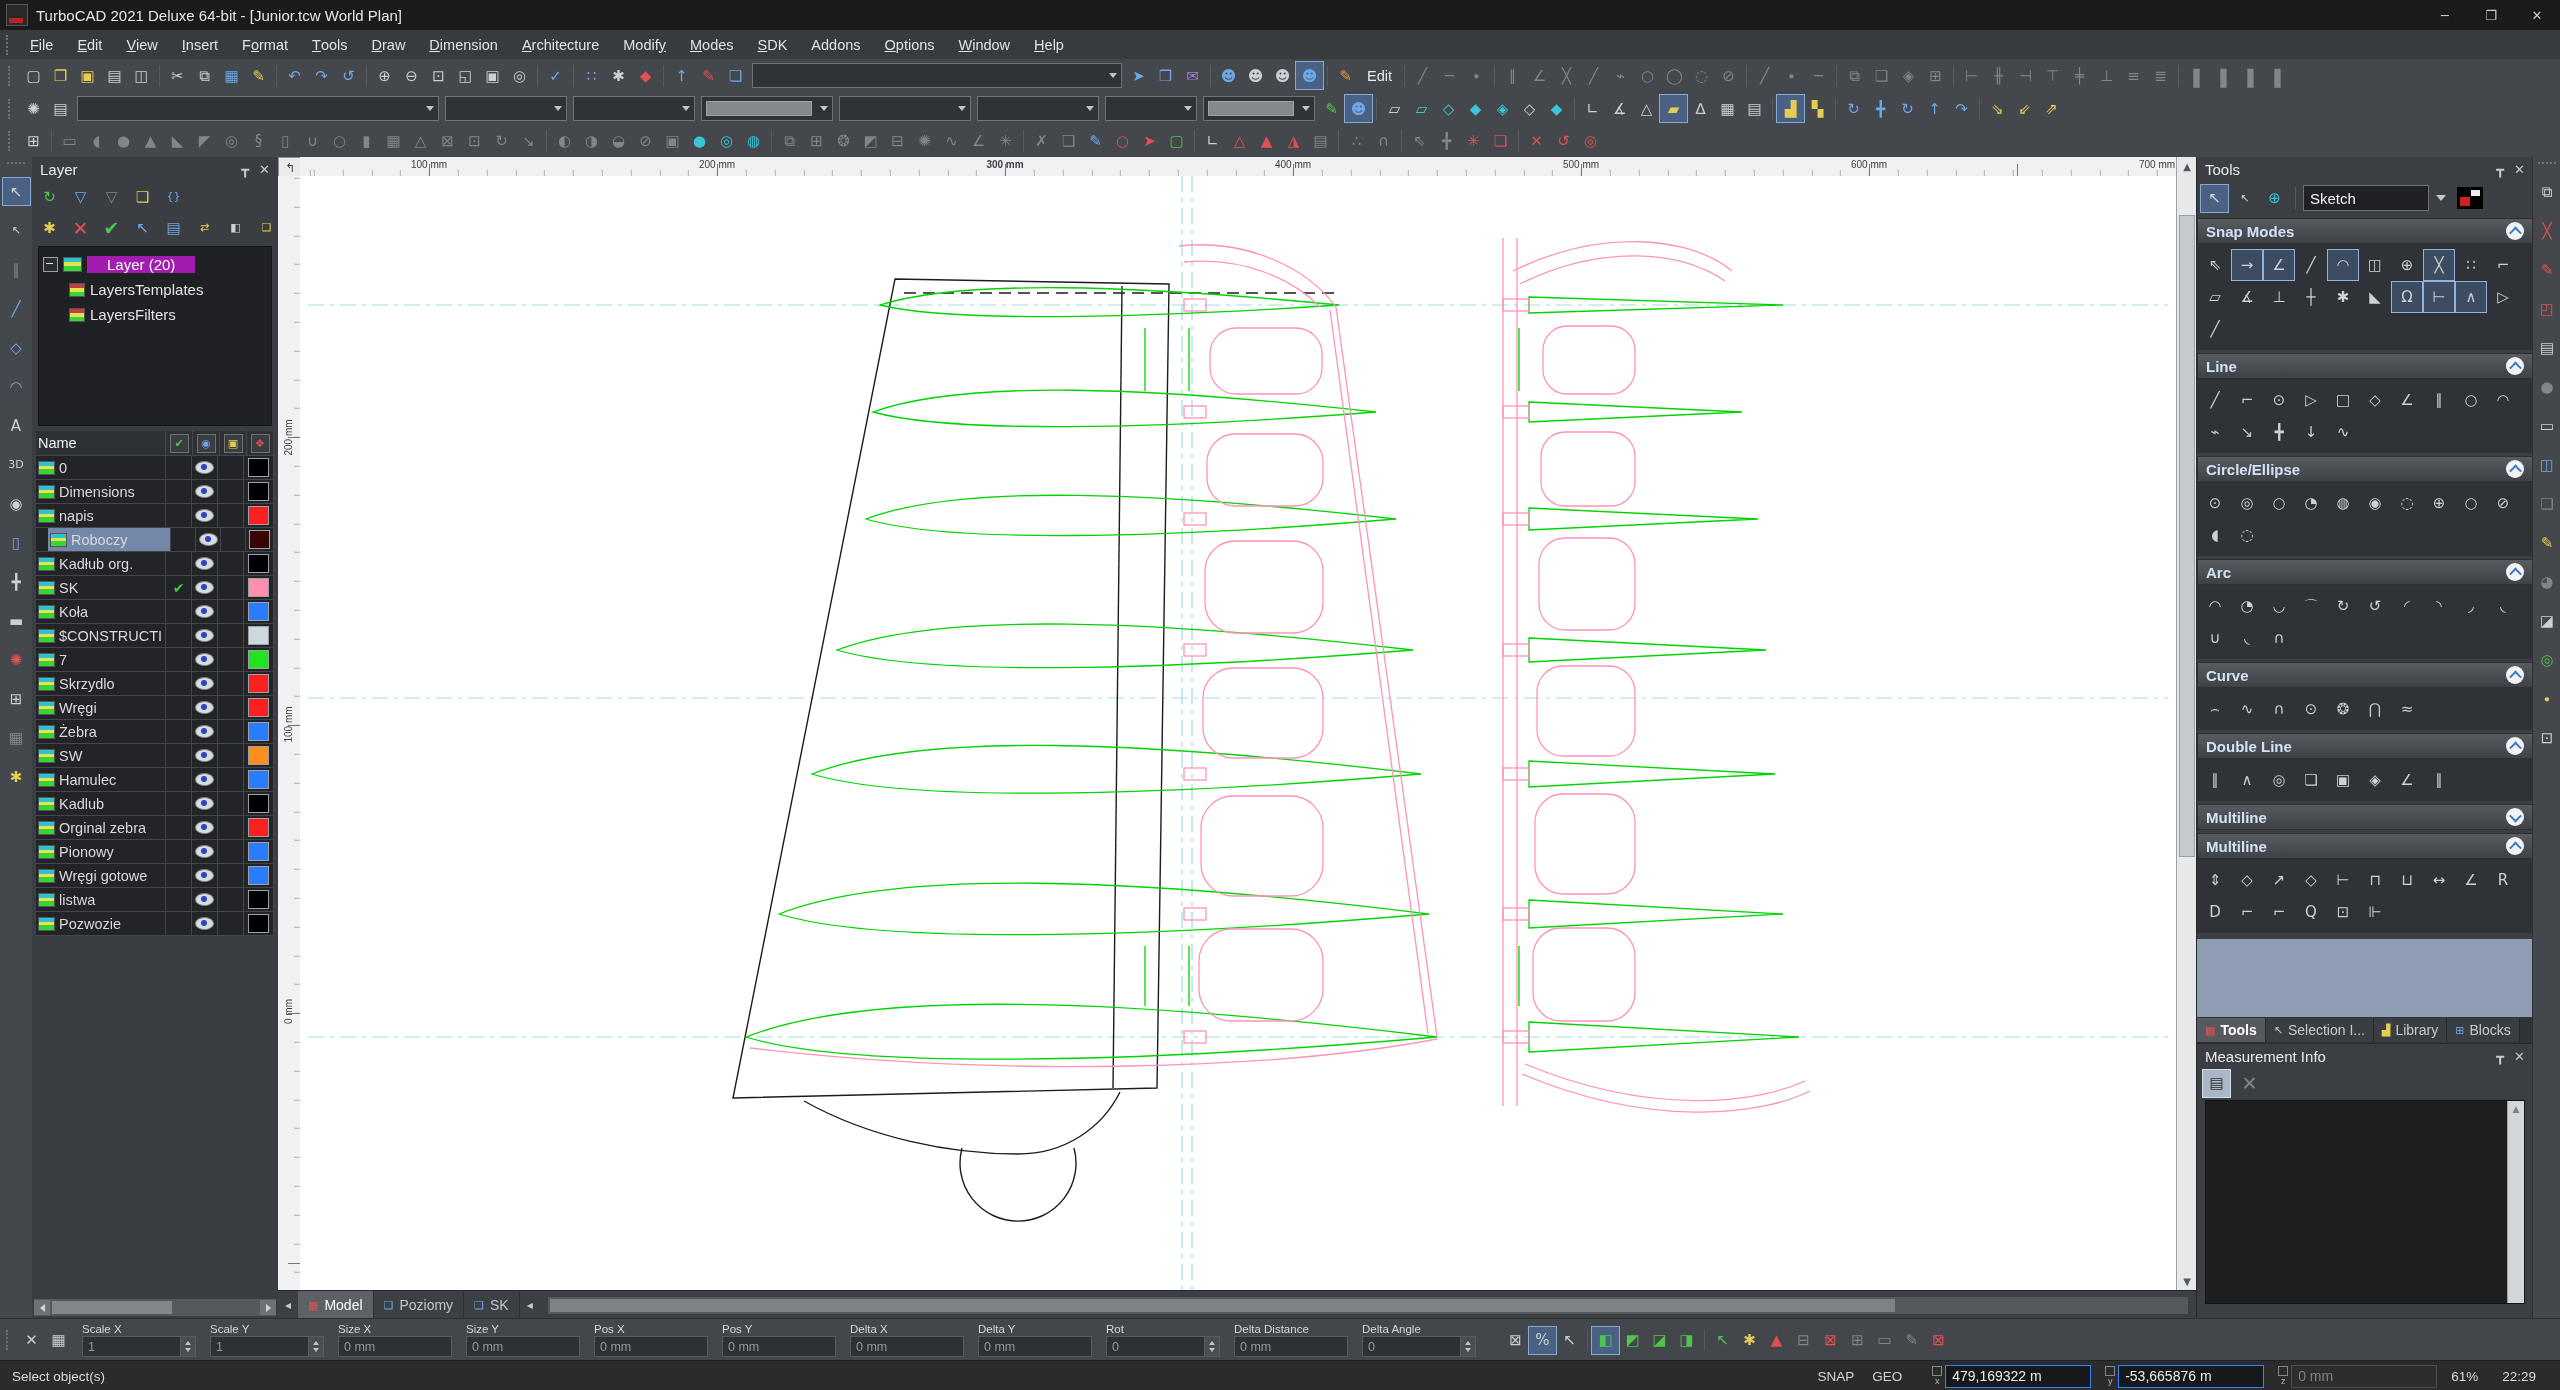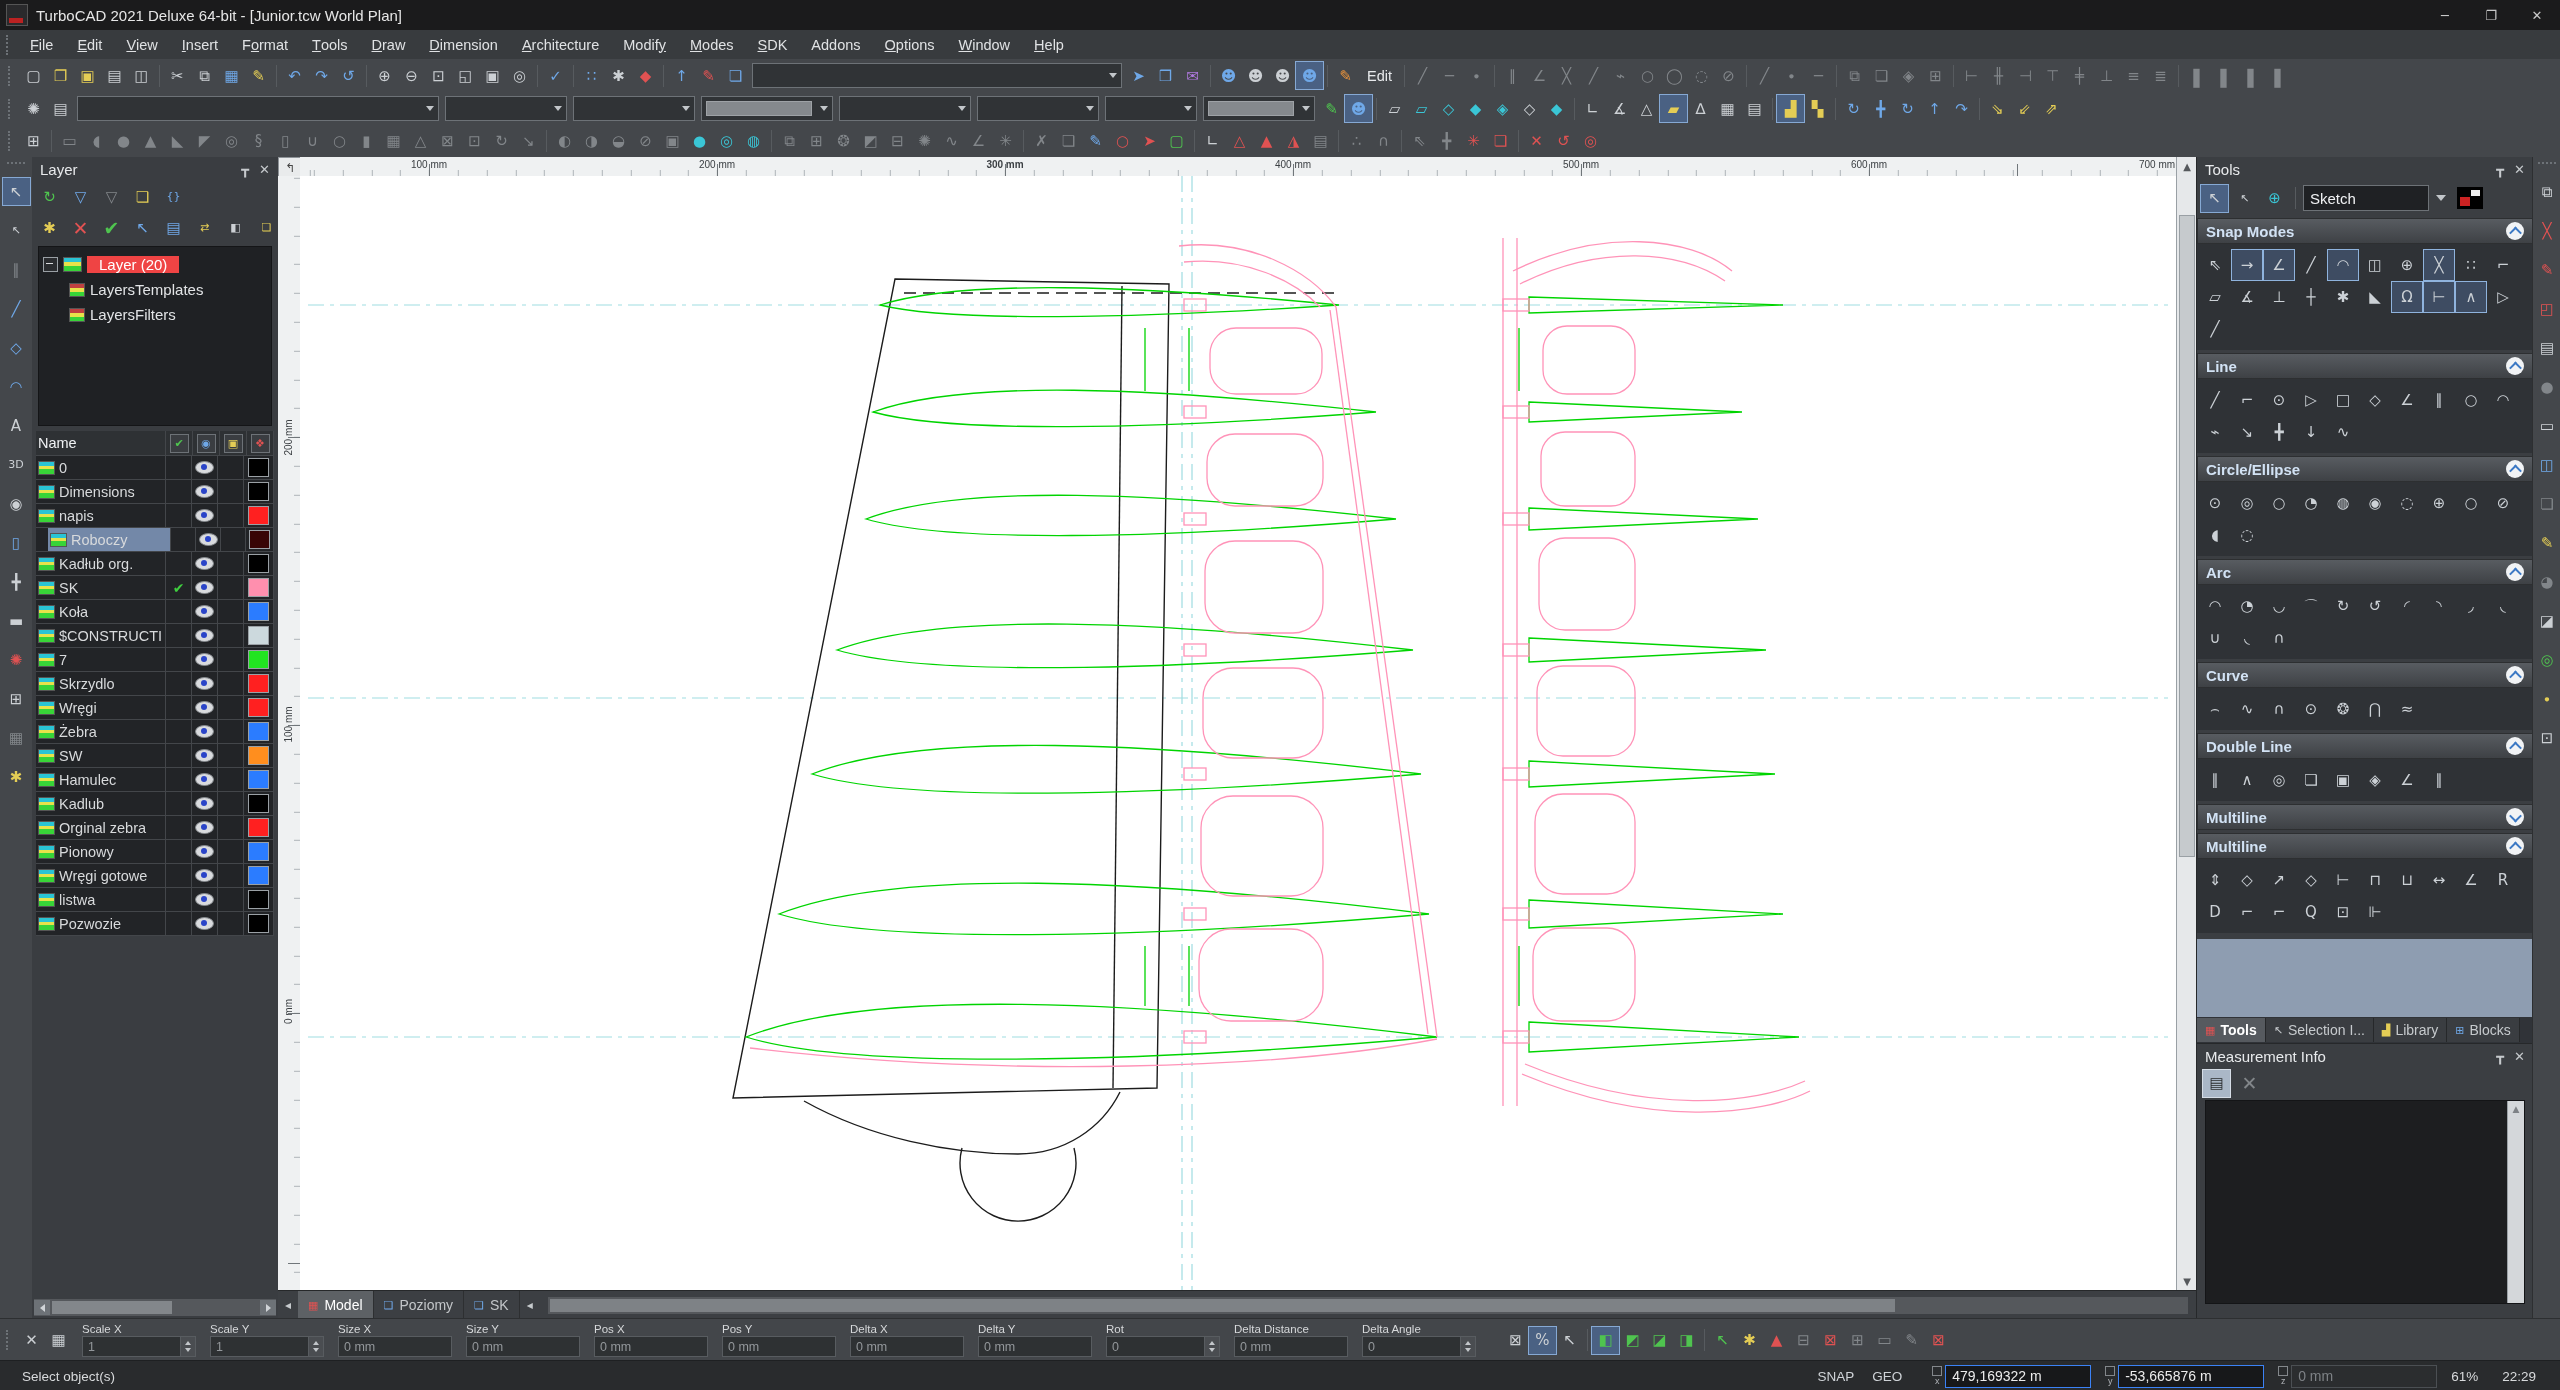--- a/index.html
+++ b/index.html
@@ -43,21 +43,21 @@
   .pan-ctl{margin-left:auto;display:flex;gap:10px;font-family:"DejaVu Sans",sans-serif;color:#c6cacd;font-size:13px;}
   .lp-tools{display:flex;align-items:center;padding:2px 4px;flex:0 0 auto;}
   .lp-tools .tb-btn{margin-right:4px;}
   #ltree{margin:3px 6px;background:#1f2124;border:1px solid #141517;height:168px;padding:5px 4px;font-size:15px;color:#e2e4e6;flex:0 0 auto;}
   .tree-row{display:flex;align-items:center;height:25px;gap:5px;}
   .tree-kids .tree-row{padding-left:26px;}
   .expander{width:13px;height:13px;border:1px solid #9aa0a5;background:#2a2c2f;position:relative;flex:0 0 auto;}
   .expander::after{content:"";position:absolute;left:2px;top:5px;width:7px;height:1px;background:#d8dadc;}
   .lstack{width:17px;height:13px;background:linear-gradient(180deg,#2ac4d4 0 30%,#e8e24a 30% 60%,#38d438 60% 100%);border:1px solid #555;flex:0 0 auto;}
   .lstack.sm{width:14px;height:12px;background:linear-gradient(180deg,#c04040 0 34%,#e8e24a 34% 67%,#38d438 67% 100%);}
-  .tree-sel{background:#ef4444;color:#fff;padding:0 12px;}
+  .tree-sel{background:#a21caf;color:#fff;padding:0 20px;}
   #ltable{margin:2px 4px 0 4px;font-size:14.5px;flex:0 0 auto;}
   .lhead,.lrow{display:flex;align-items:center;height:23px;background:#222427;border-bottom:1px solid #43464a;}
   .lhead{background:#2e3134;height:24px;color:#f0f2f4;}
   .lcell{display:flex;align-items:center;height:100%;border-right:1px solid #43464a;}
   .cname{width:132px;padding-left:2px;gap:4px;overflow:hidden;white-space:nowrap;}
   .c26{width:26px;justify-content:center;}
   .c30{width:30px;justify-content:center;}
   .lrow.sel .cname{background:#7388a8;margin-left:12px;}
   .hicon{width:17px;height:17px;background:#3a3d41;border:1px solid #6d7277;display:flex;align-items:center;justify-content:center;font-size:11px;font-family:"DejaVu Sans",sans-serif;}
   .chk{color:#3fce3f;font-size:14px;font-family:"DejaVu Sans",sans-serif;}
@@ -128,21 +128,21 @@
   .insp-field{display:flex;flex-direction:column;margin-right:14px;}
   .insp-label{font-size:11.5px;color:#d6d8da;margin-bottom:1px;}
   .insp-box{width:112px;height:19px;background:#2e3133;border:1px solid #585c60;display:flex;align-items:center;}
   .insp-val{flex:1;padding-left:5px;font-size:12.5px;color:#93979b;}
   .spin{width:14px;height:100%;background:#4a4d51;display:flex;flex-direction:column;align-items:center;justify-content:space-evenly;border-left:1px solid #585c60;}
   .spin i{display:block;border-left:3px solid transparent;border-right:3px solid transparent;}
   .spin i.u{border-bottom:4px solid #c2c6ca;}
   .spin i.d{border-top:4px solid #c2c6ca;}
   
   #statusbar{left:0;top:1360px;width:2560px;height:30px;background:#292b2d;border-top:1px solid #1e2022;display:flex;align-items:center;color:#d8dadc;font-size:13.5px;}
-  #hint{margin-left:22px;}
+  #hint{margin-left:12px;}
   .sb-spacer{flex:1;}
   .sb-lab{margin-right:18px;color:#cfd3d7;}
   .cbgrp{display:flex;flex-direction:column;align-items:center;margin-right:3px;}
   .cb{width:8px;height:8px;border:1px solid #83878b;}
   .cbl{font-size:9px;color:#b0b4b8;line-height:10px;}
   .sb-field{width:132px;height:21px;background:#17181a;border:1px solid #3b82f6;display:flex;align-items:center;padding:0 6px;color:#ececec;font-size:14px;margin-right:14px;}
   .sb-field.dis{background:#2b2d2f;color:#7e8286;border-color:#4b4f53;}
   .sb-val{margin-right:24px;text-align:right;}
 </style>
 </head>

